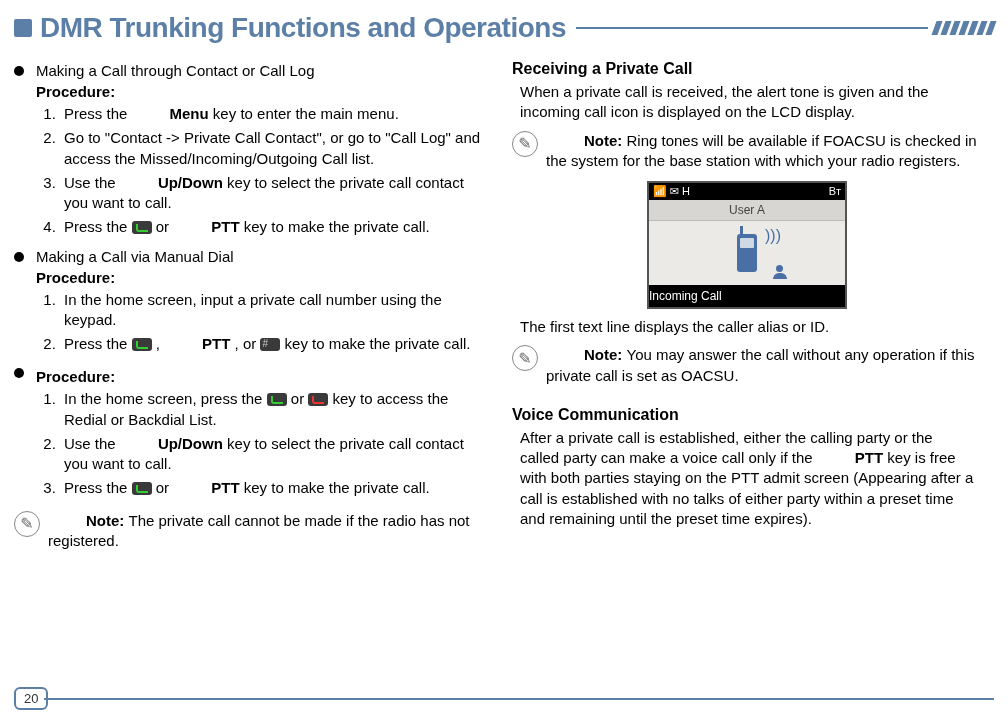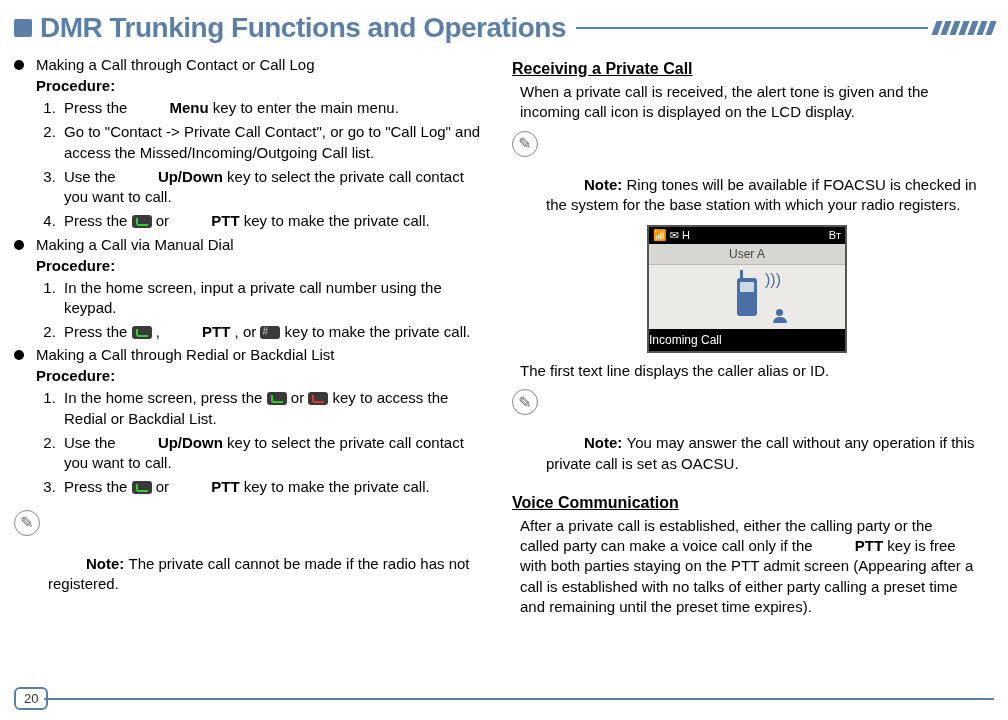--- a/index.html
+++ b/index.html
@@ -50,20 +50,21 @@
   }
   .columns {
     display: flex;
     gap: 28px;
   }
   .col {
     width: 470px;
   }
   .bullet-row {
     display: flex;
+    margin-top: 6px;
     justify-content: center;
   }
   .bullet-dot {
     width: 10px;
     height: 10px;
     background: #000;
     border-radius: 50%;
     margin-top: 4px;
     margin-right: 12px;
     flex-shrink: 0;
@@ -125,27 +126,26 @@
     border: 1px solid #888;
     border-radius: 50%;
     flex-shrink: 0;
     margin-right: 8px;
     display: flex;
     align-items: center;
     justify-content: center;
     font-size: 16px;
     color: #666;
   }
-  .note-body { flex: 1; line-height: 1.35; margin-top: 44px; }
+  .note-body { flex: 1; line-height: 1.35; }
   .subhead {
     font-weight: bold;
     font-size: 16px;
     margin-top: 4px;
     margin-bottom: 4px;
-    text-decoration: underline;
   }
   .para { line-height: 1.35; margin: 4px 8px; }
   .lcd-wrap {
     display: flex;
     justify-content: center;
     margin: 10px 0 8px 0;
   }
   .lcd {
     width: 200px;
     border: 2px solid #555;
@@ -303,21 +303,20 @@
         <ol class="proc">
           <li>In the home screen, input a private call number using the keypad.</li>
           <li><span>Press the </span><span class="keyicon green"></span><span> , </span><b>PTT</b><span> , or </span><span class="keyicon hash"></span><span> key to make the private call.</span></li>
         </ol>
       </div>
     </div>
 
     <div class="bullet-row">
       <div class="bullet-dot"></div>
       <div class="bullet-body">
-        <div>Making a Call through Redial or Backdial List</div>
         <div class="proc-label">Procedure:</div>
         <ol class="proc">
           <li><span>In the home screen, press the </span><span class="keyicon green"></span><span> or </span><span class="keyicon red"></span><span> key to access the Redial or Backdial List.</span></li>
           <li><span>Use the </span><b>Up/Down</b><span> key to select the private call contact you want to call.</span></li>
           <li><span>Press the </span><span class="keyicon green"></span><span> or  </span><b>PTT</b><span> key to make the private call.</span></li>
         </ol>
       </div>
     </div>
 
     <div class="note-row">
@@ -355,21 +354,21 @@
 
     <div class="para">The first text line displays the caller alias or ID.</div>
 
     <div class="note-row">
       <div class="note-icon">✎</div>
       <div class="note-body"><b>Note: </b><span>You may answer the call without any operation if this private call is set as OACSU.</span></div>
     </div>
 
     <div class="subhead" style="margin-top:20px">Voice Communication</div>
     <div class="para">
-      <span>After a private call is established, either the calling party or the called party can make a voice call only if the </span><b>PTT</b><span> key is free with both parties staying on the PTT admit screen (Appearing after a call is established with no talks of either party calling a preset time and remaining until the preset time expires).</span>
+      <span>After a private call is established, either the calling party or the called party can make a voice call only if the </span><b>PTT</b><span> key is free with both parties staying on the PTT admit screen (Appearing after a call is established with no talks of either party within a preset time and remaining until the preset time expires).</span>
     </div>
 
   </div>
 </div>
 
 <div class="footer">
   <div class="page-badge">20</div>
   <div class="footer-line"></div>
 </div>
 

